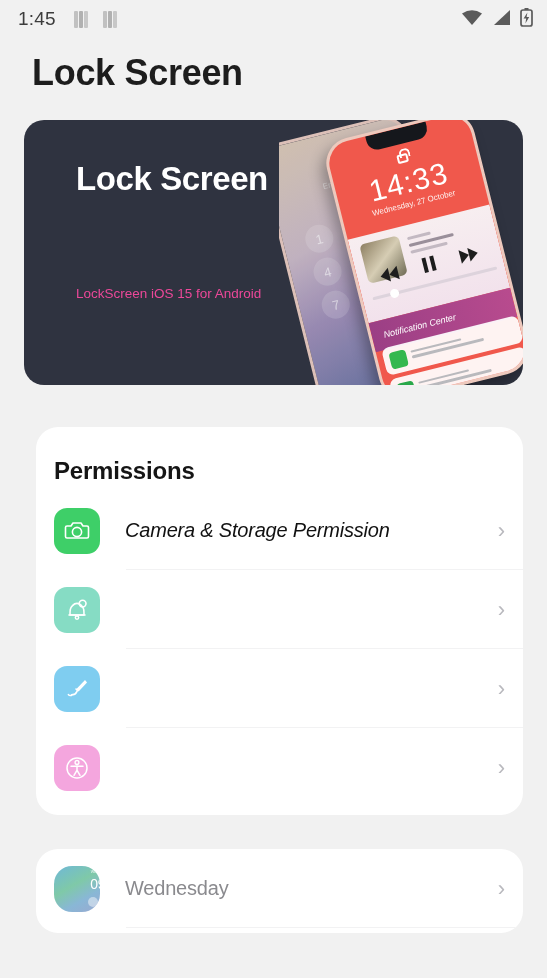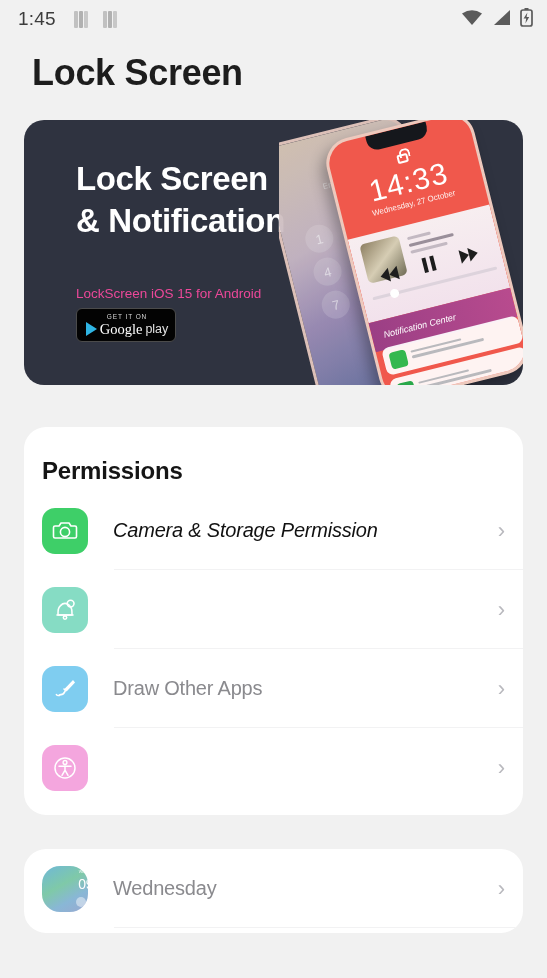--- a/index.html
+++ b/index.html
@@ -162,21 +162,21 @@
     display:flex; align-items:center; padding-left:6px; gap:5px;
   }
   .pf-n1{ top:210px; } .pf-n2{ top:242px; }
   .pf-ico{ width:17px; height:17px; border-radius:4px; background:#34b84f; }
   .pf-ico.g2{ background:#2aa84a; }
   .pf-lines div{ height:2.5px; background:#b9b9bd; border-radius:2px; margin-bottom:3px; }
   .pf-ln1{ width:52px; } .pf-ln2{ width:74px; }
 
   
   .card{
-    margin:42px 24px 0 24px; background:#fff;
+    margin:42px 24px 0 36px; background:#fff;
     border-radius:22px; padding:0 0 8px 0;
   }
   .card-title{
     font-size:24px; font-weight:bold; color:#151515;
     padding:30px 0 6px 18px; letter-spacing:-0.2px;
   }
   .row{
     display:flex; align-items:center; height:79px;
     padding:0 18px; position:relative; cursor:pointer;
   }
@@ -261,32 +261,23 @@
       </svg>
     </span>
   </div>
 </div>
 
 <div class="page-title">Lock Screen</div>
 
 <div class="banner">
   <div class="banner-copy">
     <div class="banner-l1">Lock Screen</div>
-    <div class="banner-l2">&amp; Notification</div>
   </div>
   <div class="banner-sub">LockScreen iOS 15 for Android</div>
 
-  <div class="gplay">
-    <div class="gplay-top">GET IT ON</div>
-    <div class="gplay-bot">
-      <span class="gplay-tri"></span>
-      <span class="gplay-name">Google</span>
-      <span class="gplay-play">play</span>
-    </div>
-  </div>
 
   <div class="phone-wrap">
     <div class="phone-back">
       <div class="pb-label">Enter Passcode</div>
       <div class="pb-dot pb-d1">1</div>
       <div class="pb-dot pb-d2">4</div>
       <div class="pb-dot pb-d3">7</div>
     </div>
 
     <div class="phone-front">
@@ -368,21 +359,20 @@
   </div>
 
   <div class="row">
     <span class="row-icon ic-brush">
       <svg width="26" height="26" viewBox="0 0 26 26">
         <path d="M21 4 L12.2 13.2 l2.4 2.4 L23 6.6 Z" fill="#fff"></path>
         <path d="M12 13 l1.6 1.6 c-1 1.2 -1.4 2.6 -2.6 3.4 c-1.4 .9 -3 .4 -4 1.3" fill="none" stroke="#fff" stroke-width="1.6" stroke-linecap="round"></path>
         <path d="M7.2 19.6 c-1.1 .2 -2.3 -.2 -2.9 -1.1" fill="none" stroke="#fff" stroke-width="1.4" stroke-linecap="round"></path>
       </svg>
     </span>
-    <span class="row-label">Draw Other Apps</span>
     <span class="chev">›</span>
     <span class="divider"></span>
   </div>
 
   <div class="row">
     <span class="row-icon ic-access">
       <svg width="28" height="28" viewBox="0 0 28 28">
         <circle cx="14" cy="14" r="10" fill="none" stroke="#fff" stroke-width="1.5"></circle>
         <circle cx="14" cy="8.4" r="1.9" fill="none" stroke="#fff" stroke-width="1.4"></circle>
         <path d="M8 12.2 h12" stroke="#fff" stroke-width="1.5" stroke-linecap="round"></path>

